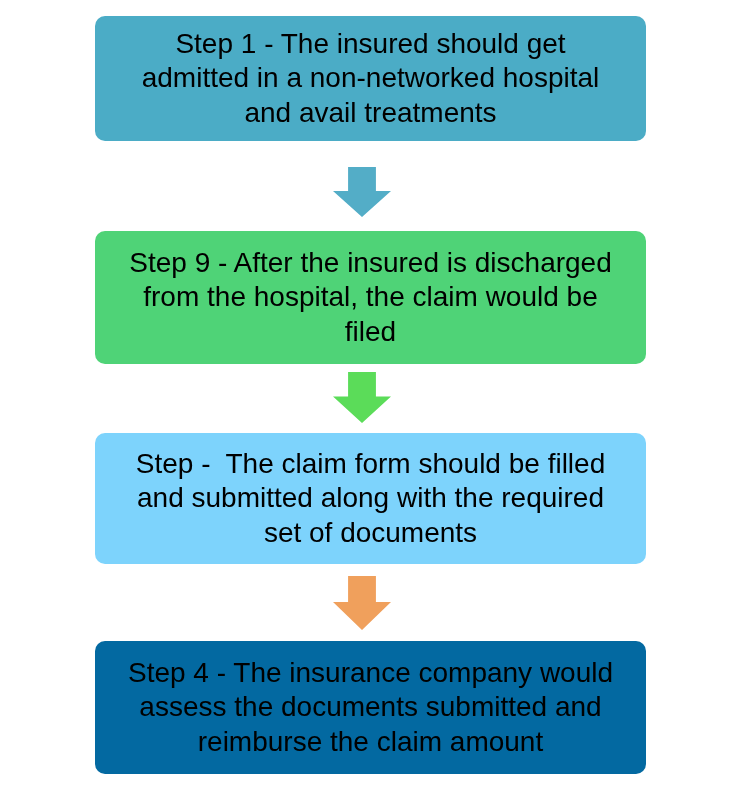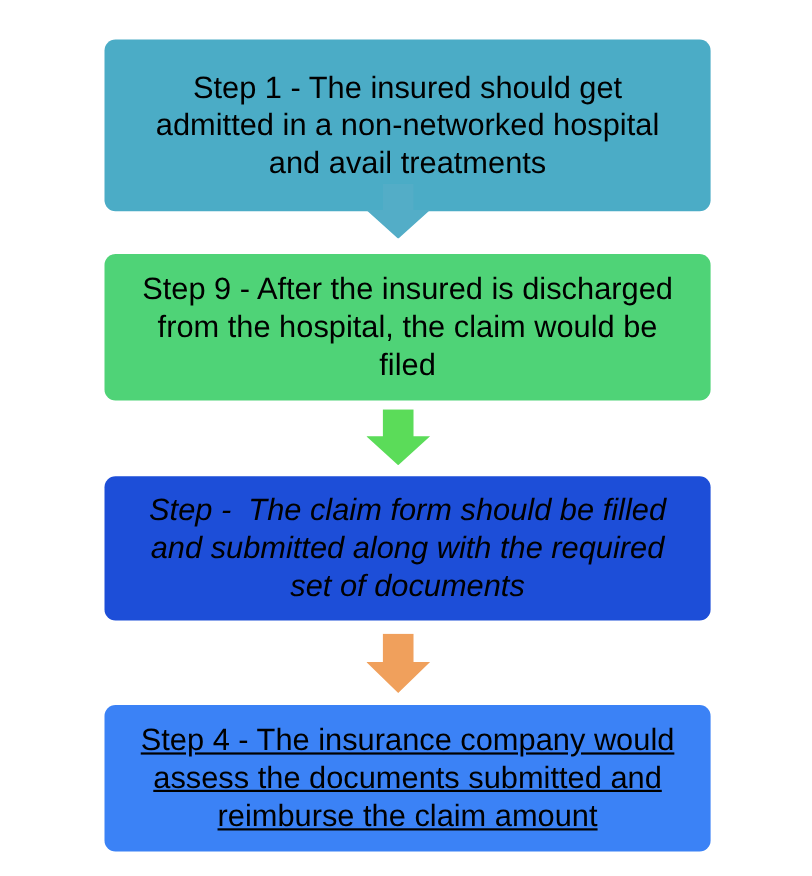--- a/index.html
+++ b/index.html
@@ -26,21 +26,21 @@
     box-sizing: border-box;
     padding: 4px 10px;
   }
   .step-text {
     white-space: pre-wrap;
     text-align: center;
     color: #000000;
     font-size: 28px;
     line-height: 1.22;
   }
-  .box-1 { top: 16px;  height: 156px; margin-top: 20px; }
+  .box-1 { top: 16px;  height: 125px; }
   .box-2 { top: 231px; height: 133px; }
   .box-3 { top: 433px; height: 131px; }
   .box-4 { top: 641px; height: 133px; }
   .down-arrow {
     position: absolute;
     left: 333px;
     width: 58px;
     clip-path: polygon(26% 0, 74% 0, 74% 48%, 100% 48%, 50% 100%, 0 48%, 26% 48%);
   }
   .arrow-1 { top: 167px; height: 50px; }
@@ -61,27 +61,27 @@
   <div class="down-arrow arrow-1" style="background-color: rgb(83, 173, 199);"></div>
 
   <div class="step-box box-2" style="background-color: rgb(79, 211, 119);">
     <span class="step-text">Step 9 - After the insured is discharged
 from the hospital, the claim would be
 filed</span>
   </div>
 
   <div class="down-arrow arrow-2" style="background-color: rgb(91, 220, 89);"></div>
 
-  <div class="step-box box-3" style="background-color: #1d4ed8; font-style: italic;">
+  <div class="step-box box-3" style="background-color: #7dd3fc;">
     <span class="step-text">Step -  The claim form should be filled
 and submitted along with the required
 set of documents</span>
   </div>
 
   <div class="down-arrow arrow-3" style="background-color: rgb(240, 160, 92);"></div>
 
-  <div class="step-box box-4" style="background-color: #3b82f6; text-decoration: underline;">
+  <div class="step-box box-4" style="background-color: #0369a1;">
     <span class="step-text">Step 4 - The insurance company would
 assess the documents submitted and
 reimburse the claim amount</span>
   </div>
 
 </div>
 
 </body></html>

